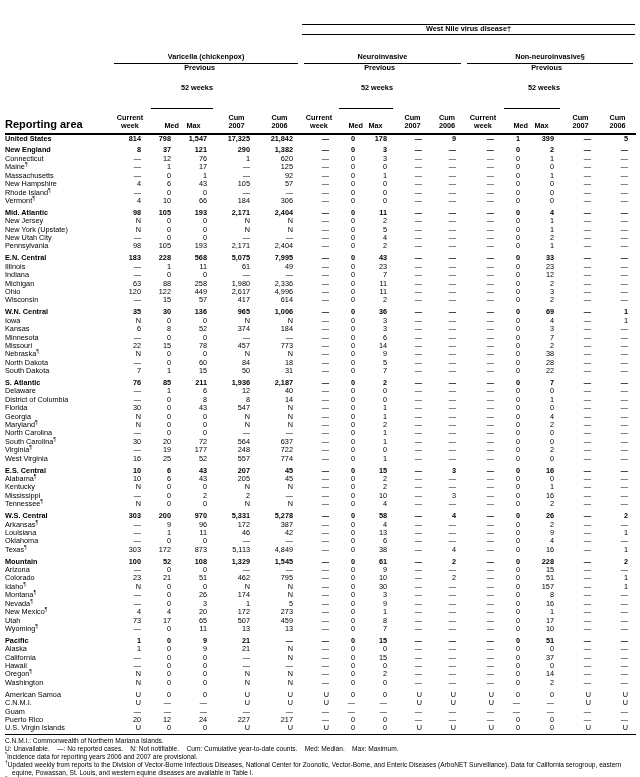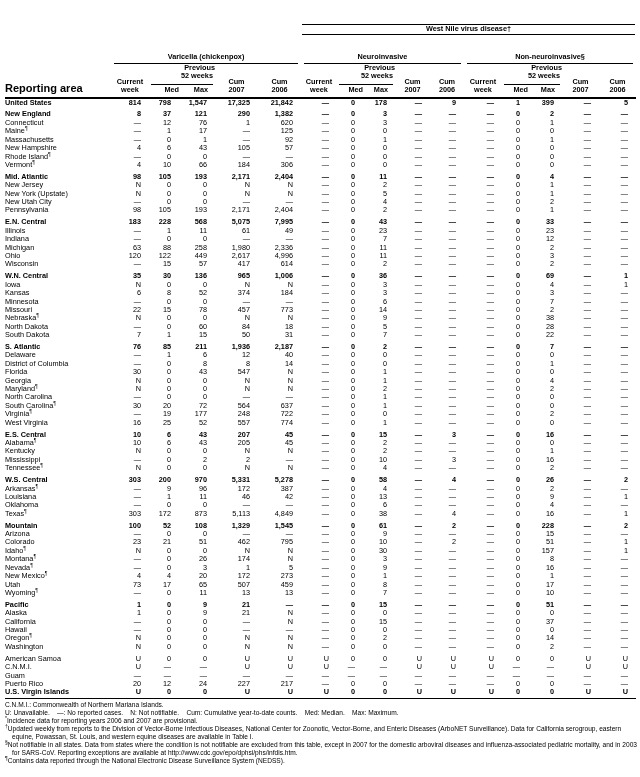--- a/index.html
+++ b/index.html
@@ -8,30 +8,30 @@
   .title { font-size:9px; font-weight:bold; line-height:1.3; width:632px; }
   table { border-collapse:collapse; table-layout:fixed; width:631px; margin-top:4px; }
   th, td { margin:0; padding:0; }
   thead th { font-weight:bold; font-size:7.3px; line-height:1.15; vertical-align:bottom; }
   th.sp { height:11px; }
   th.wnv div { border-top:1px solid #000; border-bottom:1px solid #000; text-align:center; margin:16px 1px; padding-bottom:1px; }
   th.grp div { border-bottom:1px solid #000; text-align:center; margin:0 3px; padding-bottom:1px; padding-top:2px; }
   th.area { text-align:left; vertical-align:bottom; font-size:11px; padding-bottom:2px; }
   th.cur, th.cum { text-align:center; padding-bottom:2px; }
   th.prev { text-align:right; height:18px; }
-  th.prev .p2 { border-bottom:1px solid #000; margin:0 2px; padding-bottom:3px; }
+  th.prev .p2 { border-bottom:1px solid #000; margin:12px 2px; padding-bottom:15px; }
   th.med { text-align:right; padding-left:4px; padding-bottom:2px; height:10px; }
-  th.max { text-align:right; padding-right:7px; padding-bottom:2px; }
+  th.max { text-align:center; padding-right:7px; padding-bottom:2px; }
   .bb { border-bottom:2px solid #000; }
   tbody td { font-size:7.3px; line-height:8.4px; white-space:nowrap; overflow:visible; vertical-align:bottom; }
   td.lbl { text-align:left; }
   td.num { text-align:right; padding-right:8px; }
   tr.bold td { font-weight:bold; }
   tr.gap td { padding-top:3.5px; }
-  tbody tr:last-child td { border-bottom:1px solid #000; padding-bottom:1px;font-weight:bold; }
+  tbody tr:last-child td { border-bottom:1px solid #000; padding-bottom:1px; }
   sup { font-size:5px; vertical-align:super; line-height:0; }
   .footnotes { margin-top:2px; width:632px; }
   .fn { font-size:6.6px; line-height:1.22; white-space:pre-wrap; padding-left:7px; text-indent:-7px; }
 </style>
 </head>
 <body>
 
 <div class="page">
 
 

